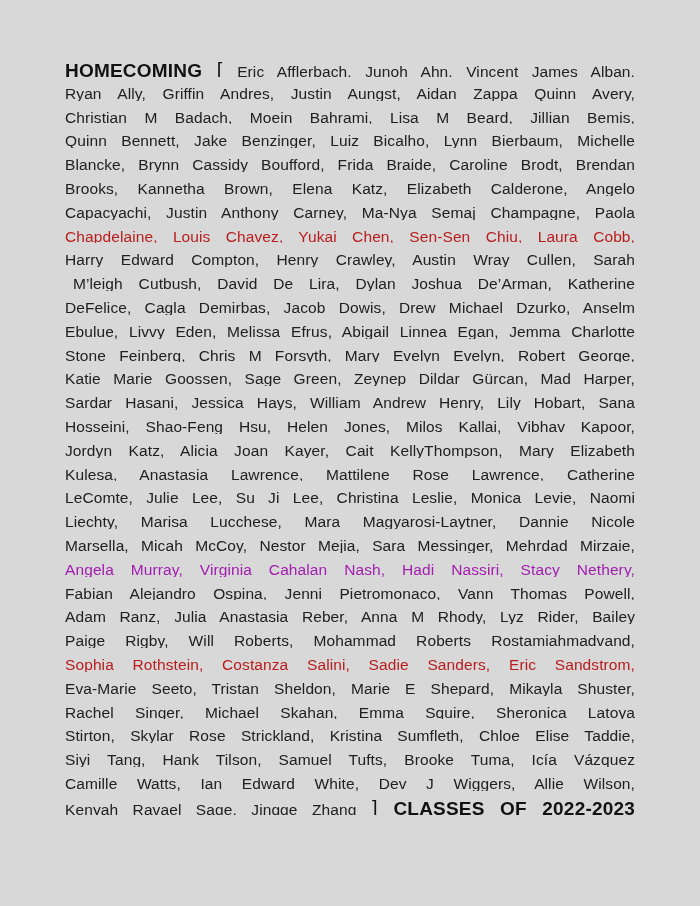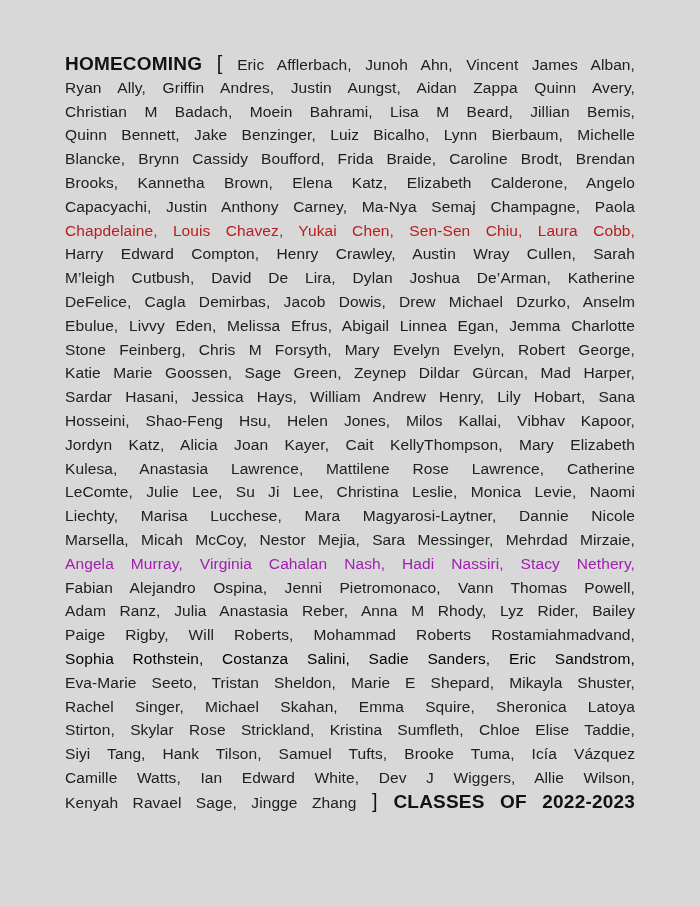--- a/index.html
+++ b/index.html
@@ -20,21 +20,21 @@
   .text-block {
     position: absolute;
     left: 65px;
     top: 53px;
     width: 570px;
   }
   .line {
     text-align: justify;
     text-align-last: justify;
     height: 23.8px;
-    line-height: 21px;
+    line-height: 34px;
     overflow: hidden;
     font-size: 15.5px;
     letter-spacing: 0.1px;
     word-spacing: 0.5px;
   }
   
   .line::after {
     content: "";
     display: inline-block;
     width: 100%;
@@ -60,37 +60,37 @@
   <div class="text-block">
       <div class="line"><span class="seg title" style="color: rgb(18, 18, 18);">HOMECOMING</span><span class="seg bracket" style="color: rgb(18, 18, 18);"> [ </span><span class="seg normal" style="color: rgb(32, 32, 32);">Eric Afflerbach, Junoh Ahn, Vincent James Alban,</span></div>
       <div class="line"><span class="seg normal" style="color: rgb(32, 32, 32);">Ryan Ally, Griffin Andres, Justin Aungst, Aidan Zappa Quinn Avery,</span></div>
       <div class="line"><span class="seg normal" style="color: rgb(32, 32, 32);">Christian M Badach, Moein Bahrami, Lisa M Beard, Jillian Bemis,</span></div>
       <div class="line"><span class="seg normal" style="color: rgb(32, 32, 32);">Quinn Bennett, Jake Benzinger, Luiz Bicalho, Lynn Bierbaum, Michelle</span></div>
       <div class="line"><span class="seg normal" style="color: rgb(32, 32, 32);">Blancke, Brynn Cassidy Boufford, Frida Braide, Caroline Brodt, Brendan</span></div>
       <div class="line"><span class="seg normal" style="color: rgb(32, 32, 32);">Brooks, Kannetha Brown, Elena Katz, Elizabeth Calderone, Angelo</span></div>
       <div class="line"><span class="seg normal" style="color: rgb(32, 32, 32);">Capacyachi, Justin Anthony Carney, Ma-Nya Semaj Champagne, Paola</span></div>
       <div class="line"><span class="seg normal" style="color: #b91c1c;">Chapdelaine, Louis Chavez, Yukai Chen, Sen-Sen Chiu, Laura Cobb,</span></div>
       <div class="line"><span class="seg normal" style="color: rgb(32, 32, 32);">Harry Edward Compton, Henry Crawley, Austin Wray Cullen, Sarah</span></div>
-      <div class="line"><span class="seg normal" style="color: rgb(32, 32, 32);">M’leigh Cutbush, David De Lira, Dylan Joshua De’Arman, Katherine</span></div>
+      <div class="line"><span class="seg normal" style="color: rgb(32, 32, 32); margin-left: 8px;">M’leigh Cutbush, David De Lira, Dylan Joshua De’Arman, Katherine</span></div>
       <div class="line"><span class="seg normal" style="color: rgb(32, 32, 32);">DeFelice, Cagla Demirbas, Jacob Dowis, Drew Michael Dzurko, Anselm</span></div>
       <div class="line"><span class="seg normal" style="color: rgb(32, 32, 32);">Ebulue, Livvy Eden, Melissa Efrus, Abigail Linnea Egan, Jemma Charlotte</span></div>
       <div class="line"><span class="seg normal" style="color: rgb(32, 32, 32);">Stone Feinberg, Chris M Forsyth, Mary Evelyn Evelyn, Robert George,</span></div>
       <div class="line"><span class="seg normal" style="color: rgb(32, 32, 32);">Katie Marie Goossen, Sage Green, Zeynep Dildar Gürcan, Mad Harper,</span></div>
       <div class="line"><span class="seg normal" style="color: rgb(32, 32, 32);">Sardar Hasani, Jessica Hays, William Andrew Henry, Lily Hobart, Sana</span></div>
       <div class="line"><span class="seg normal" style="color: rgb(32, 32, 32);">Hosseini, Shao-Feng Hsu, Helen Jones, Milos Kallai, Vibhav Kapoor,</span></div>
       <div class="line"><span class="seg normal" style="color: rgb(32, 32, 32);">Jordyn Katz, Alicia Joan Kayer, Cait KellyThompson, Mary Elizabeth</span></div>
       <div class="line"><span class="seg normal" style="color: rgb(32, 32, 32);">Kulesa, Anastasia Lawrence, Mattilene Rose Lawrence, Catherine</span></div>
       <div class="line"><span class="seg normal" style="color: rgb(32, 32, 32);">LeComte, Julie Lee, Su Ji Lee, Christina Leslie, Monica Levie, Naomi</span></div>
       <div class="line"><span class="seg normal" style="color: rgb(32, 32, 32);">Liechty, Marisa Lucchese, Mara Magyarosi-Laytner, Dannie Nicole</span></div>
       <div class="line"><span class="seg normal" style="color: rgb(32, 32, 32);">Marsella, Micah McCoy, Nestor Mejia, Sara Messinger, Mehrdad Mirzaie,</span></div>
       <div class="line"><span class="seg normal" style="color: #a21caf;">Angela Murray, Virginia Cahalan Nash, Hadi Nassiri, Stacy Nethery,</span></div>
       <div class="line"><span class="seg normal" style="color: rgb(32, 32, 32);">Fabian Alejandro Ospina, Jenni Pietromonaco, Vann Thomas Powell,</span></div>
       <div class="line"><span class="seg normal" style="color: rgb(32, 32, 32);">Adam Ranz, Julia Anastasia Reber, Anna M Rhody, Lyz Rider, Bailey</span></div>
       <div class="line"><span class="seg normal" style="color: rgb(32, 32, 32);">Paige Rigby, Will Roberts, Mohammad Roberts Rostamiahmadvand,</span></div>
-      <div class="line"><span class="seg normal" style="color: #000000;">Sophia Rothstein, Costanza Salini, Sadie Sanders, Eric Sandstrom,</span></div>
+      <div class="line"><span class="seg normal" style="color: #b91c1c;">Sophia Rothstein, Costanza Salini, Sadie Sanders, Eric Sandstrom,</span></div>
       <div class="line"><span class="seg normal" style="color: rgb(32, 32, 32);">Eva-Marie Seeto, Tristan Sheldon, Marie E Shepard, Mikayla Shuster,</span></div>
       <div class="line"><span class="seg normal" style="color: rgb(32, 32, 32);">Rachel Singer, Michael Skahan, Emma Squire, Sheronica Latoya</span></div>
       <div class="line"><span class="seg normal" style="color: rgb(32, 32, 32);">Stirton, Skylar Rose Strickland, Kristina Sumfleth, Chloe Elise Taddie,</span></div>
       <div class="line"><span class="seg normal" style="color: rgb(32, 32, 32);">Siyi Tang, Hank Tilson, Samuel Tufts, Brooke Tuma, Icía Vázquez</span></div>
       <div class="line"><span class="seg normal" style="color: rgb(32, 32, 32);">Camille Watts, Ian Edward White, Dev J Wiggers, Allie Wilson,</span></div>
       <div class="line"><span class="seg normal" style="color: rgb(32, 32, 32);">Kenyah Ravael Sage, Jingge Zhang</span><span class="seg bracket" style="color: rgb(18, 18, 18);"> ] </span><span class="seg title" style="color: rgb(18, 18, 18);">CLASSES OF 2022-2023</span></div>
     </div>
 </div>
 
 </body></html>

